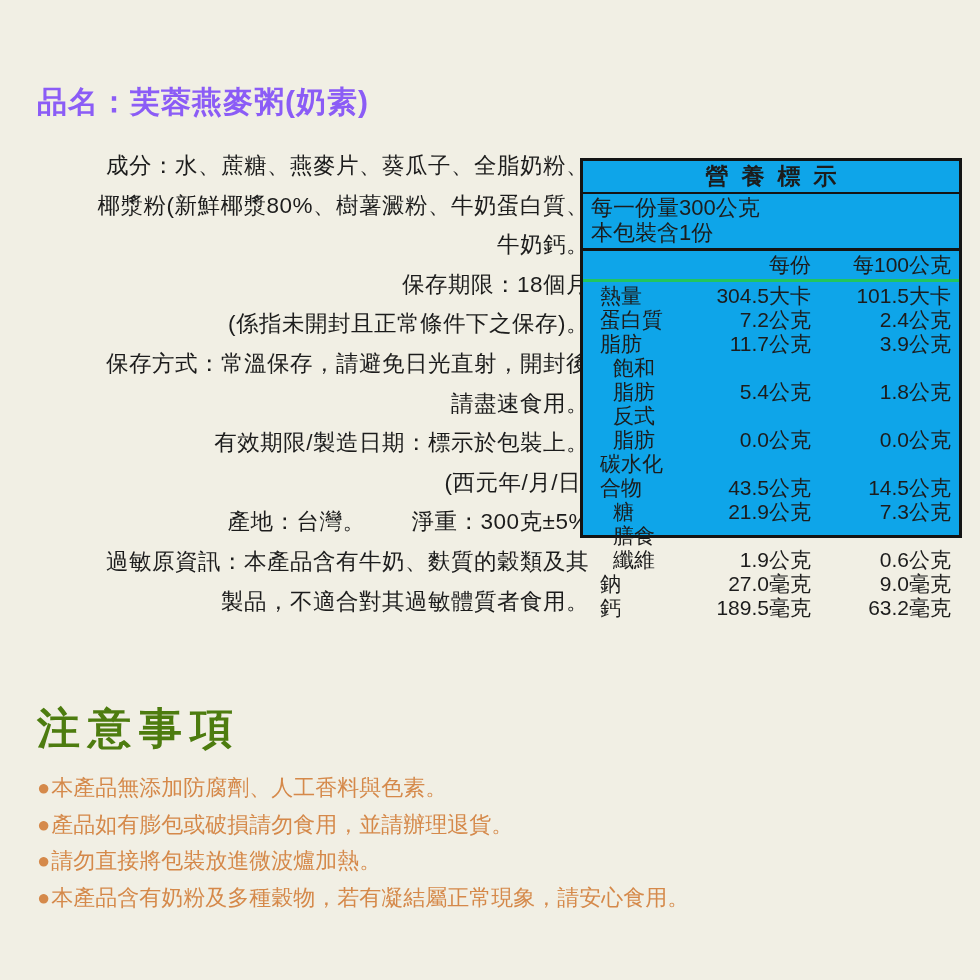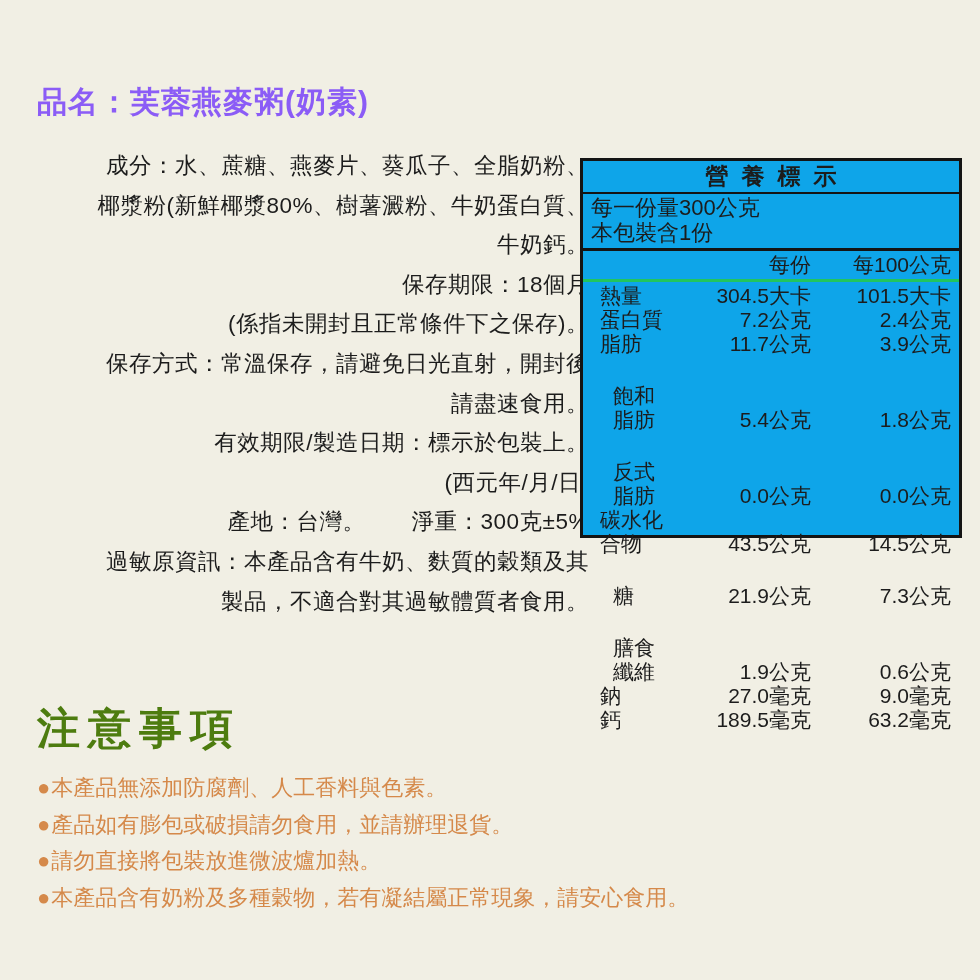--- a/index.html
+++ b/index.html
@@ -72,21 +72,21 @@
     justify-content:space-evenly;
     padding:2px 8px 2px 0;
   }
   .nt-row{
     display:flex;align-items:flex-end;
     font-size:21px;font-weight:500;
     line-height:24px;
     padding-left:10px;
   }
   .nt-row .lbl{flex:1;text-align:left;padding-left:7px;}
-  .nt-row.sub .lbl{padding-left:20px;margin-top:28px;}
+  .nt-row.sub .lbl{padding-left:20px;}
   .nt-row .v1{width:146px;text-align:right;}
   .nt-row .v2{width:140px;text-align:right;}
 
   
   .notice-heading{
     left:37px;top:700px;
     font-size:43px;font-weight:700;
     color:#4d7c0f;
     letter-spacing:8px;
   }

